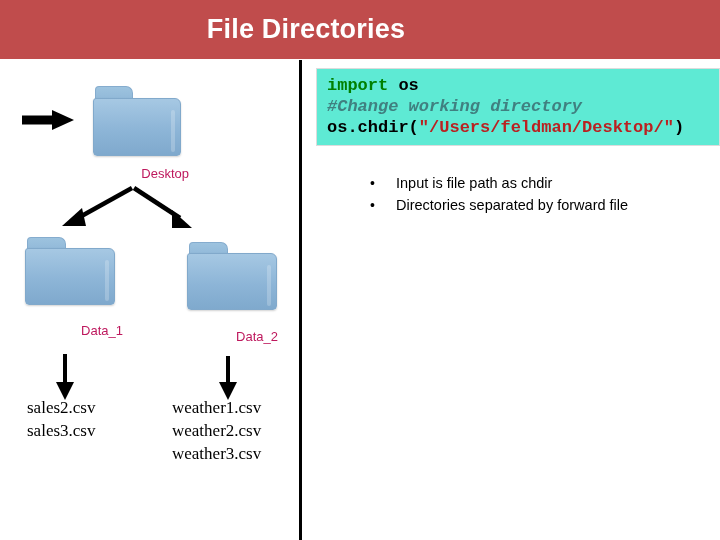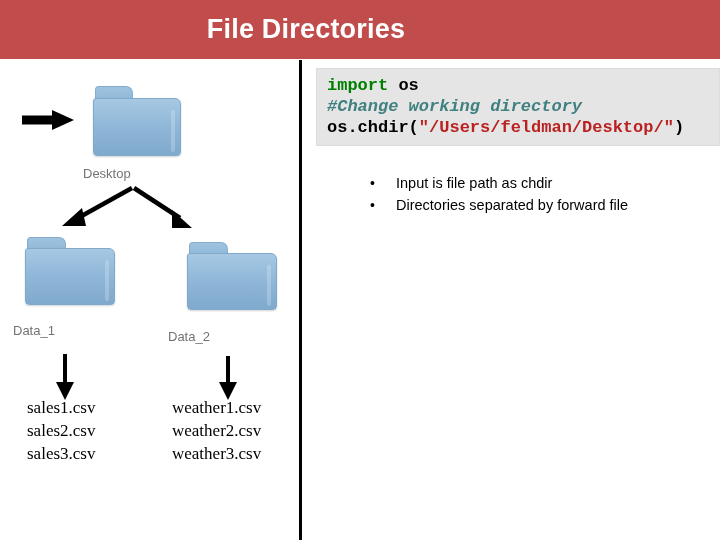--- a/index.html
+++ b/index.html
@@ -44,39 +44,39 @@
     border-radius:3px 6px 4px 4px;
     border:1px solid #81a9cb;
     box-shadow:0 1px 2px rgba(0,0,0,.18);
   }
   .folder .sheen{
     position:absolute;right:6%;top:20%;width:4%;height:74%;
     background:rgba(255,255,255,.22);border-radius:2px;
   }
 
   .lbl{
-    position:absolute;text-align:left;color:#737373;
+    position:absolute;text-align:right;color:#be185d;
     font-family:"Liberation Sans",sans-serif;font-size:13px;
     white-space:nowrap;
   }
 
   .filelist{
     position:absolute;color:#000;
     font-family:"Liberation Serif",serif;font-size:17px;
     line-height:23px;white-space:nowrap;
   }
 
   svg.ink{position:absolute;left:0;top:0;width:299px;height:480px;overflow:visible;pointer-events:none;}
 
   
   #right{position:absolute;left:302px;top:60px;width:418px;height:480px;}
 
   #code-block{
     position:absolute;left:14px;top:8px;width:404px;
-    background:#e5e5e5;
+    background:#5eead4;
     border:1px solid #dcdcdc;
     padding:6px 4px 7px 10px;
     box-sizing:border-box;
   }
   #code-block pre{
     margin:0;font-family:"Liberation Mono","DejaVu Sans Mono",monospace;
     font-size:17px;line-height:21px;font-weight:bold;white-space:pre;
     color:#000000;
   }
   .kw{color:#008000;font-weight:bold;}
@@ -156,21 +156,20 @@
 
     <div class="folder" style="left:187px;top:182px;width:88px;height:66px;">
       <div class="tab"></div>
       <div class="body">
         <div class="sheen"></div>
       </div>
     </div>
     <div class="lbl" style="left:168px;top:269px;width:110px;">Data_2</div>
 
     <div class="filelist" style="left:27px;top:336px;">
-      <div>sales1.csv</div>
       <div>sales2.csv</div>
       <div>sales3.csv</div>
     </div>
     <div class="filelist" style="left:172px;top:336px;">
       <div>weather1.csv</div>
       <div>weather2.csv</div>
       <div>weather3.csv</div>
     </div>
 
   </div>

